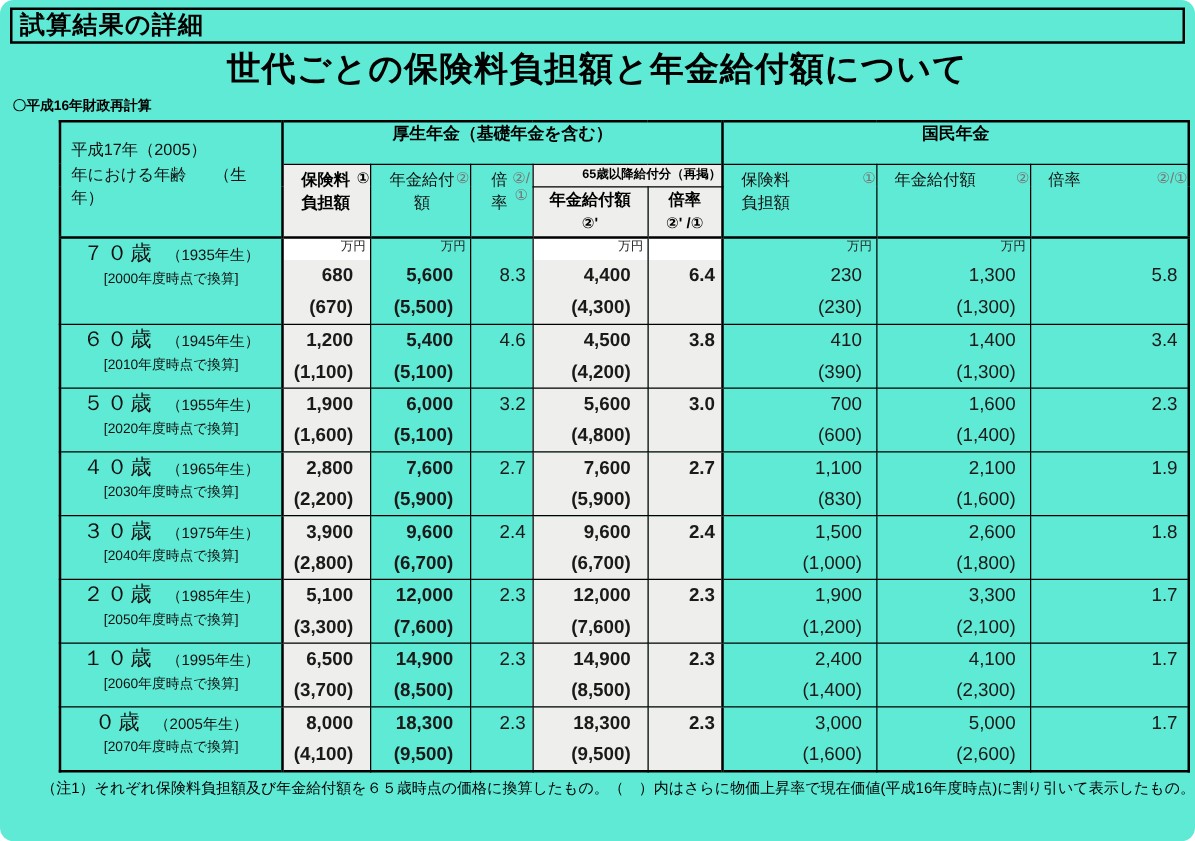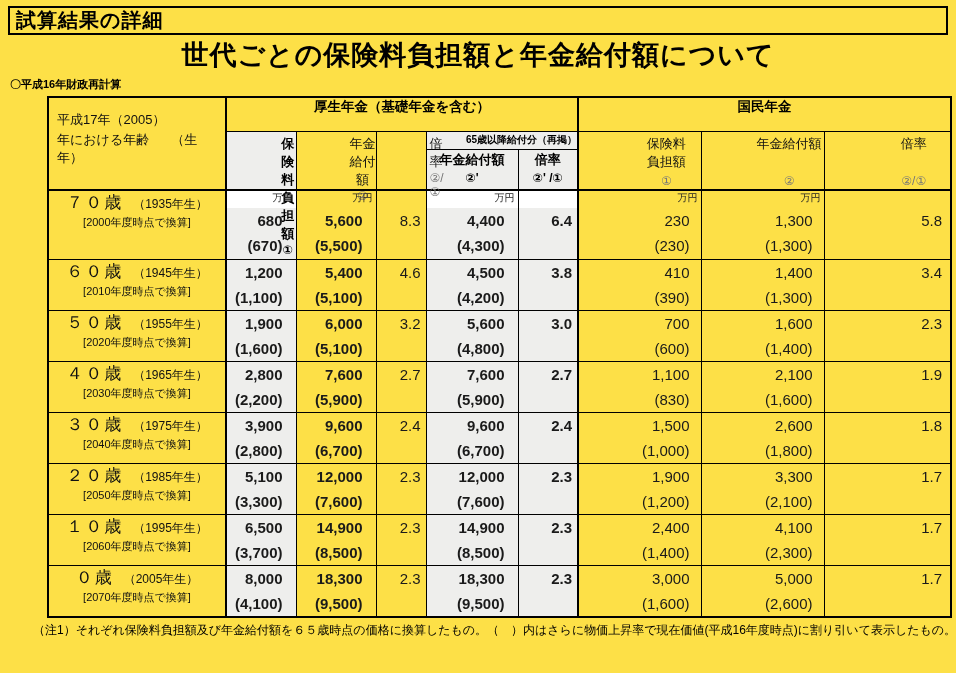--- a/index.html
+++ b/index.html
@@ -1,19 +1,20 @@
 <!DOCTYPE html>
 <html><head>
 <meta charset="utf-8">
 <style>
   html,body { margin:0; padding:0; background:#fff; }
   .page {
     position:relative; width:956px; height:673px; overflow:hidden;
-    background:#fde047; color:#111;
+    background:#5eead4; color:#111;
     font-family:"Liberation Sans","DejaVu Sans",sans-serif;
+    border-radius:11px;
   }
   .header-box {
     margin:6px 8px 0 8px; border:2px solid #000; height:25px;
     padding:0 6px; font-size:20px; font-weight:bold; letter-spacing:1px;
     line-height:25px; color:#000;
   }
   .main-title {
     text-align:center; font-size:27px; font-weight:bold; color:#000;
     margin-top:2px; letter-spacing:1px;
   }
@@ -31,21 +32,21 @@
   
   tr.hrow1 { height:34px; }
   tr.hrow2 { height:17px; }
   tr.hrow3 { height:36px; }
   .corner { vertical-align:top; }
   .corner .c1 { font-size:13px; padding:13px 0 0 8px; }
   .corner .c2 { font-size:13px; padding:2px 18px 0 8px; }
   .corner .gap { margin-left:22px; }
   .grp { text-align:center; font-weight:bold; font-size:13.5px; vertical-align:middle; color:#000; }
   .sub { text-align:center; font-size:13px; }
-  .sub-inner { height:53px; display:flex; flex-direction:column; justify-content:space-between; padding:3px 0 1px 14px;margin-left:39px; }
+  .sub-inner { height:53px; display:flex; flex-direction:row; justify-content:space-between; padding:3px 0 1px 14px; }
   .sub65 { height:34px; display:flex; flex-direction:column; justify-content:space-between; padding:1px 0; }
   .b { font-weight:bold; color:#000; }
   .sym { font-size:12px; color:#777; font-weight:normal; }
   .symb { color:#000; font-weight:bold; }
   .over65 { text-align:right; font-size:10px; font-weight:bold; line-height:16px; height:16px; color:#000; }
 
   
   tr.drow { height:51px; }
   tr.drow1 { height:70px; }
   .agecell { text-align:center; vertical-align:middle; }

